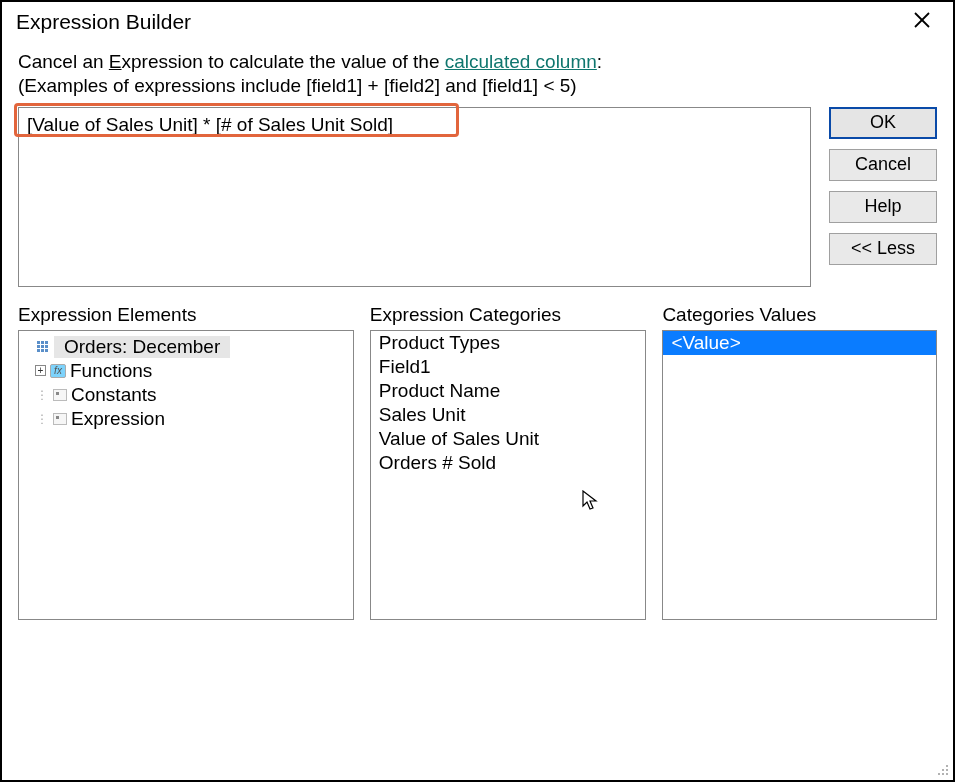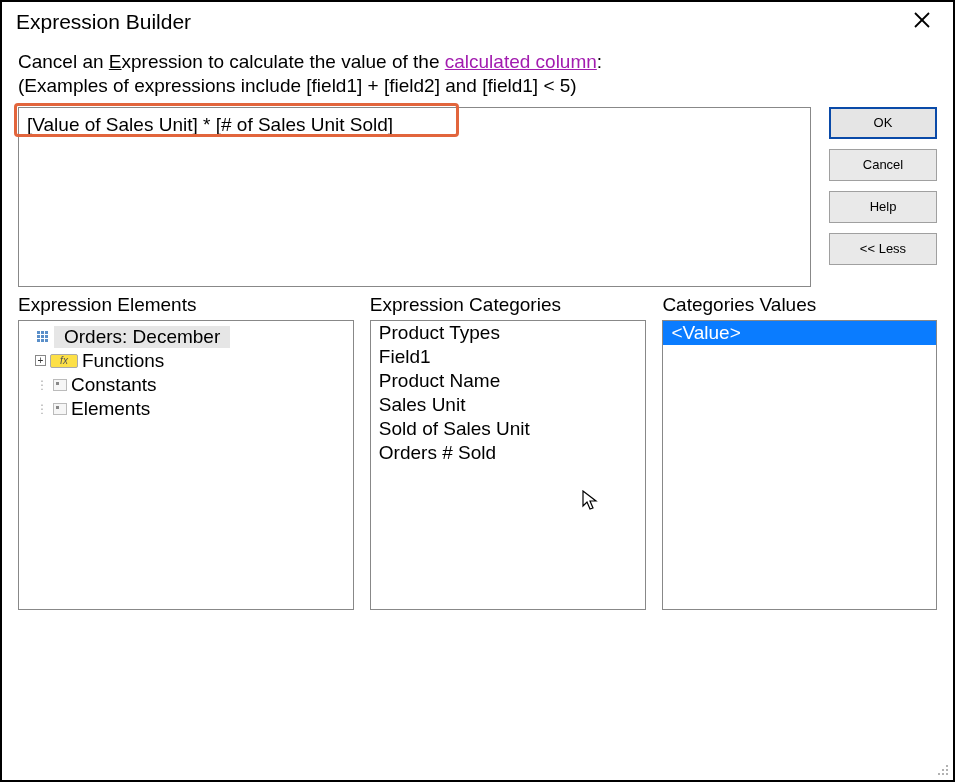--- a/index.html
+++ b/index.html
@@ -36,21 +36,21 @@
   .content {
     padding: 12px 16px 10px 16px;
   }
   .instruction {
     font-size: 19px;
     line-height: 1.1;
     margin-bottom: 2px;
   }
   .instruction .u { text-decoration: underline; }
   .instruction a {
-    color: #a21caf;
+    color: #0f766e;
     text-decoration: underline;
   }
   .examples {
     font-size: 19px;
     margin-bottom: 10px;
   }
   .top-row {
     display: flex;
     gap: 18px;
     align-items: flex-start;
@@ -83,35 +83,35 @@
   .btn-col {
     display: flex;
     flex-direction: column;
     gap: 10px;
     width: 108px;
   }
   .btn {
     height: 32px;
     border: 1px solid #a0a0a0;
     background: #e9e9e9;
-    font-size: 13px;
+    font-size: 18px;
     cursor: pointer;
     display: flex;
     align-items: center;
     justify-content: center;
     font-family: inherit;
   }
   .btn.primary {
     border: 2px solid #0a4aa8;
     background: #e5e5e5;
   }
   .panels {
     display: flex;
     gap: 16px;
-    margin-top: 4px;
+    margin-top: 14px;
     justify-content: space-between;
   }
   .panel {
     display: flex;
     flex-direction: column;
   }
   .panel-label {
     font-size: 19px;
     margin-bottom: 4px;
   }
@@ -159,23 +159,23 @@
   }
   .grid-icon {
     display: inline-flex;
     flex-direction: column;
     gap: 1px;
     margin-right: 2px;
   }
   .grid-icon span { display:flex; gap:1px; }
   .grid-icon i { width:3px; height:3px; background:#5a8fc9; display:block; }
   .fx-icon {
-    width:28px; height:14px;
+    width:16px; height:14px;
     border:1px solid #aaa;
-    background:#fde047;
+    background:#7dd3fc;
     font-size:10px; font-style:italic;
     line-height:12px; text-align:center;
     color:#555;
     border-radius:2px;
   }
   .small-icon {
     width:14px; height:12px;
     border:1px solid #bbb;
     background:#f6f6f6;
     position:relative;
@@ -275,33 +275,33 @@
             <span class="txt">Functions</span>
           </div>
           <div class="tree-item child">
             <span class="tree-line">⋮</span>
             <span class="small-icon"></span>
             <span class="txt">Constants</span>
           </div>
           <div class="tree-item child">
             <span class="tree-line">⋮</span>
             <span class="small-icon"></span>
-            <span class="txt">Elements</span>
+            <span class="txt">Expression</span>
           </div>
         </div>
       </div>
 
       <div class="panel categories">
         <div class="panel-label">Expression Categories</div>
         <div class="panel-box" id="cat-box">
             <div class="list-item">Product Types</div>
             <div class="list-item">Field1</div>
             <div class="list-item">Product Name</div>
             <div class="list-item">Sales Unit</div>
-            <div class="list-item">Sold of Sales Unit</div>
+            <div class="list-item">Value of Sales Unit</div>
             <div class="list-item">Orders # Sold</div>
           </div>
       </div>
 
       <div class="panel values">
         <div class="panel-label">Categories Values</div>
         <div class="panel-box" id="val-box">
             <div class="list-item selected">&lt;Value&gt;</div>
           </div>
       </div>

